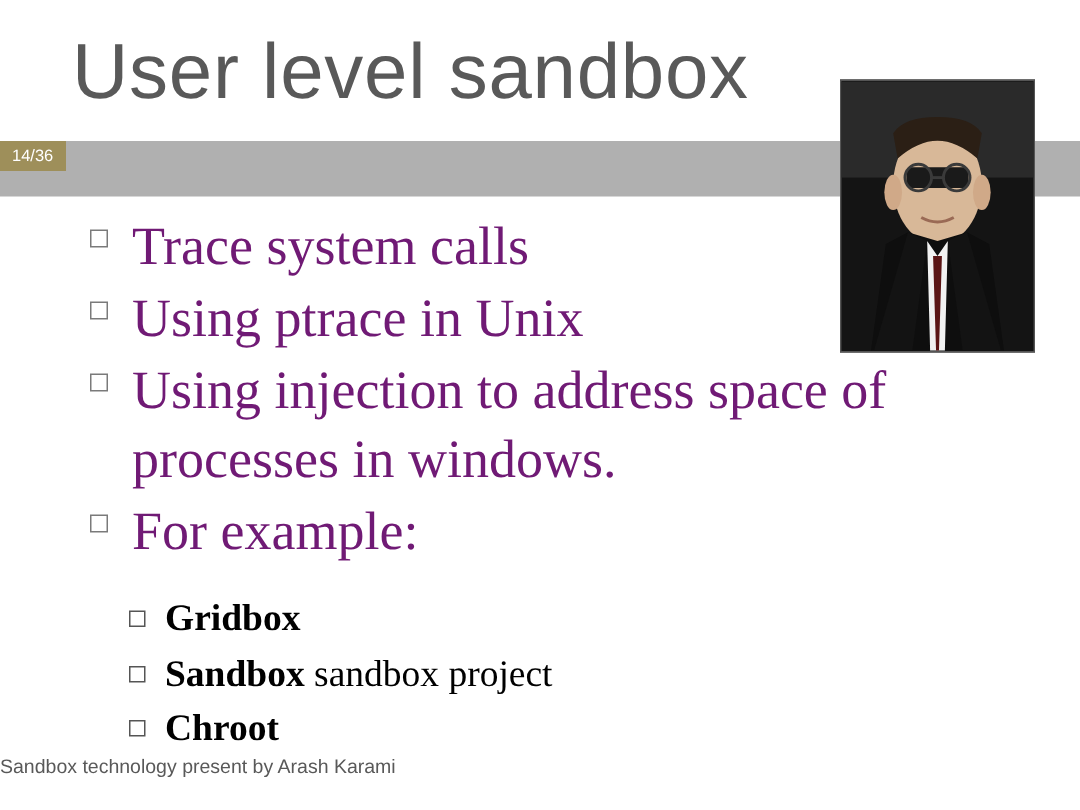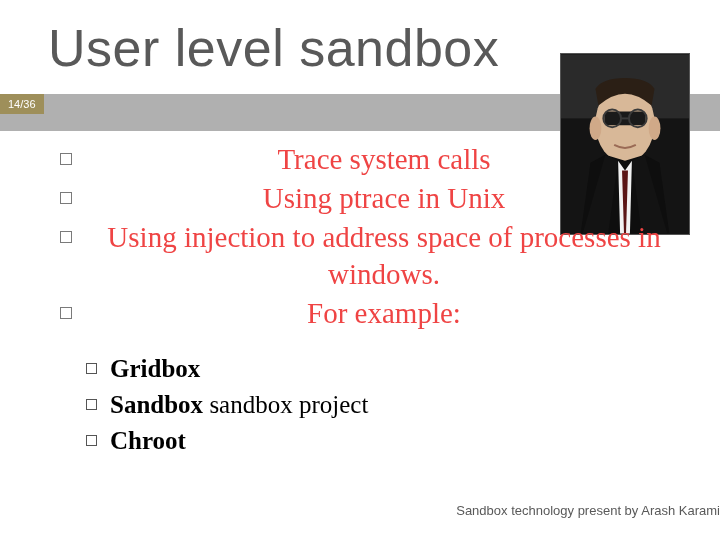--- a/index.html
+++ b/index.html
@@ -47,24 +47,23 @@
     top: -78px;
     width: 130px;
     height: 182px;
     background: #151515;
     border: 1px solid #555;
     overflow: hidden;
   }
   .portrait svg { width: 100%; height: 100%; display: block; }
   .bullets {
     list-style: none;
-    font-size: 29px;
-    color: #ef4444;
+    font-size: 36px;
+    color: #701a75;
     line-height: 1.28;
-    text-align: center;
   }
   .bullets li {
     position: relative;
     padding-left: 36px;
     margin-bottom: 2px;
   }
   .bullets li::before {
     content: "";
     position: absolute;
     left: 8px;
@@ -96,21 +95,21 @@
     height: 9px;
     border: 1.5px solid #555;
     background: #fff;
   }
   .sub-bullets .tail { font-weight: normal; margin-top: 27px; }
   .footer {
     position: absolute;
     bottom: 22px;
     left: 0;
     width: 100%;
-    text-align: right;
+    text-align: left;
     font-size: 13px;
     color: #595959;
     font-family: Arial, sans-serif;
   }
 </style>
 </head>
 <body>
 
 <h1 class="title">User level sandbox</h1>
 

